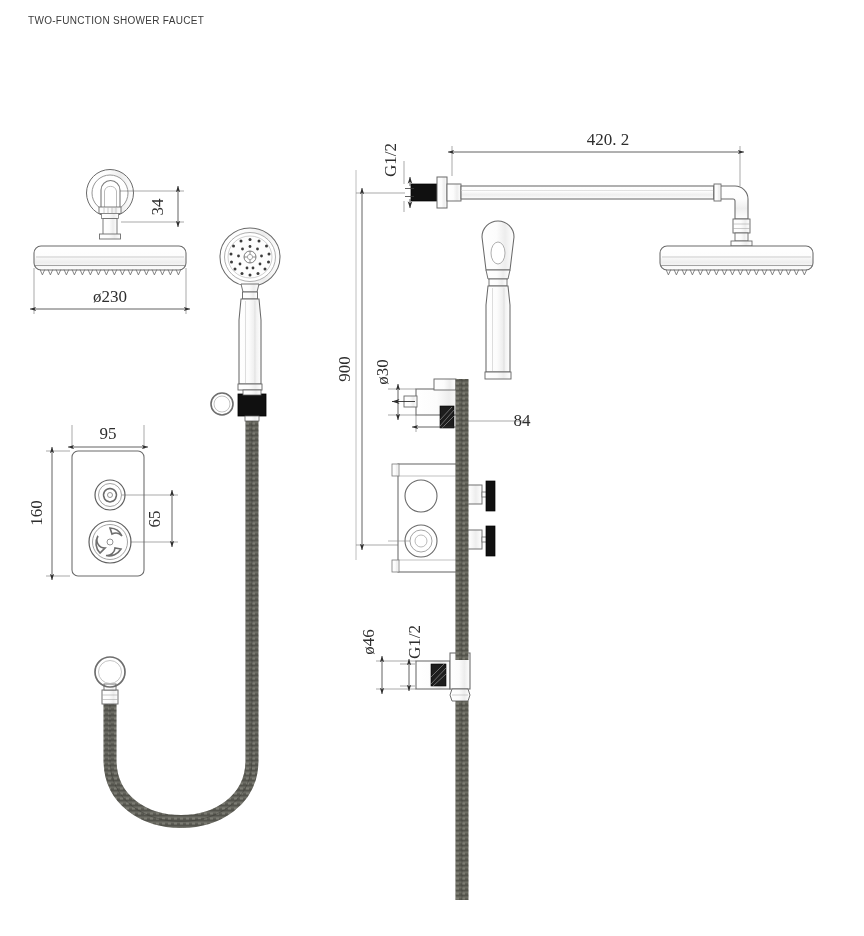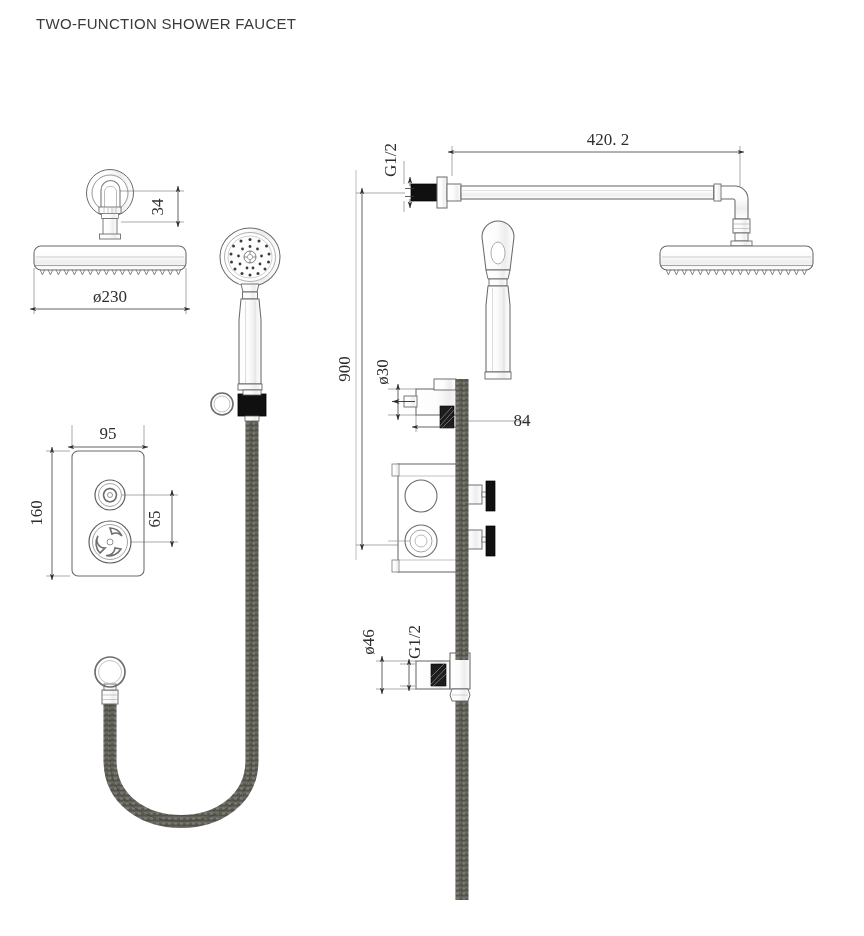--- a/index.html
+++ b/index.html
@@ -9,23 +9,23 @@
   }
   body {
     width: 864px;
     height: 936px;
     position: relative;
     font-family: "Liberation Sans", sans-serif;
     overflow: hidden;
   }
   #drawing-title {
     position: absolute;
-    left: 36px;
+    left: 28px;
     top: 15px;
-    font-size: 15px;
+    font-size: 10px;
     letter-spacing: 0.3px;
     color: #3a3a3a;
     font-family: "Liberation Sans", sans-serif;
     white-space: nowrap;
     user-select: none;
   }
   #tech-canvas {
     position: absolute;
     left: 0;
     top: 0;

